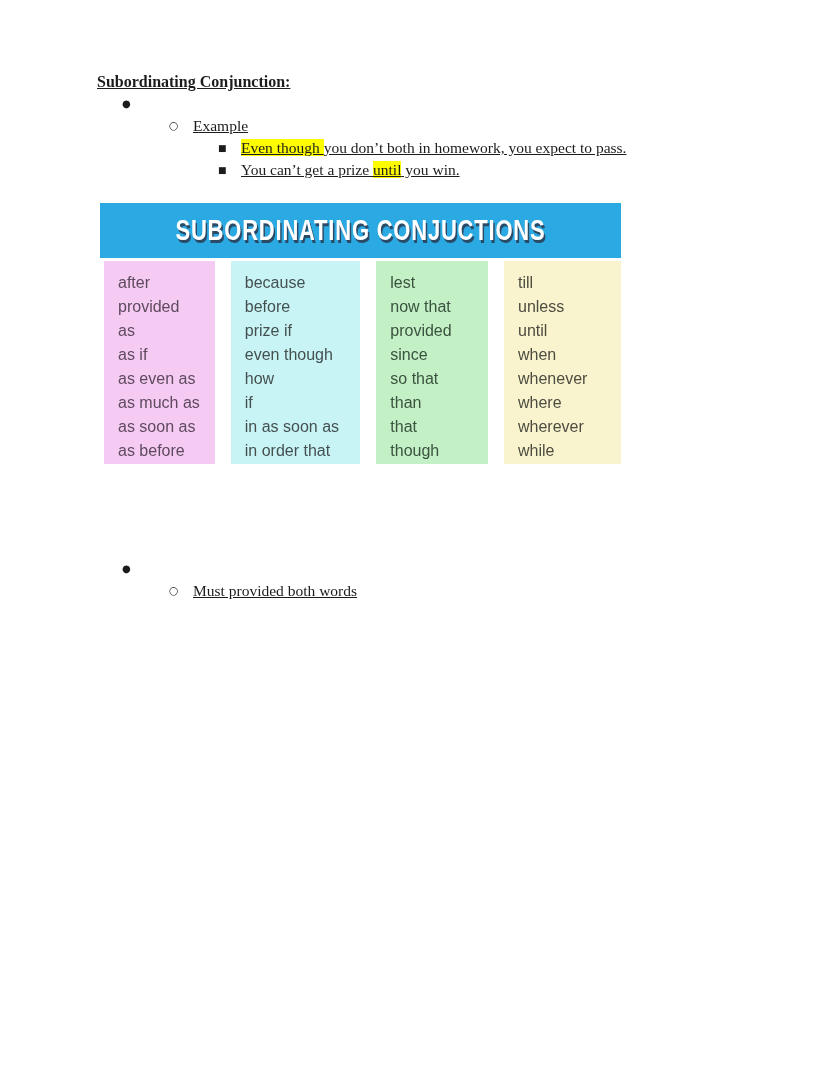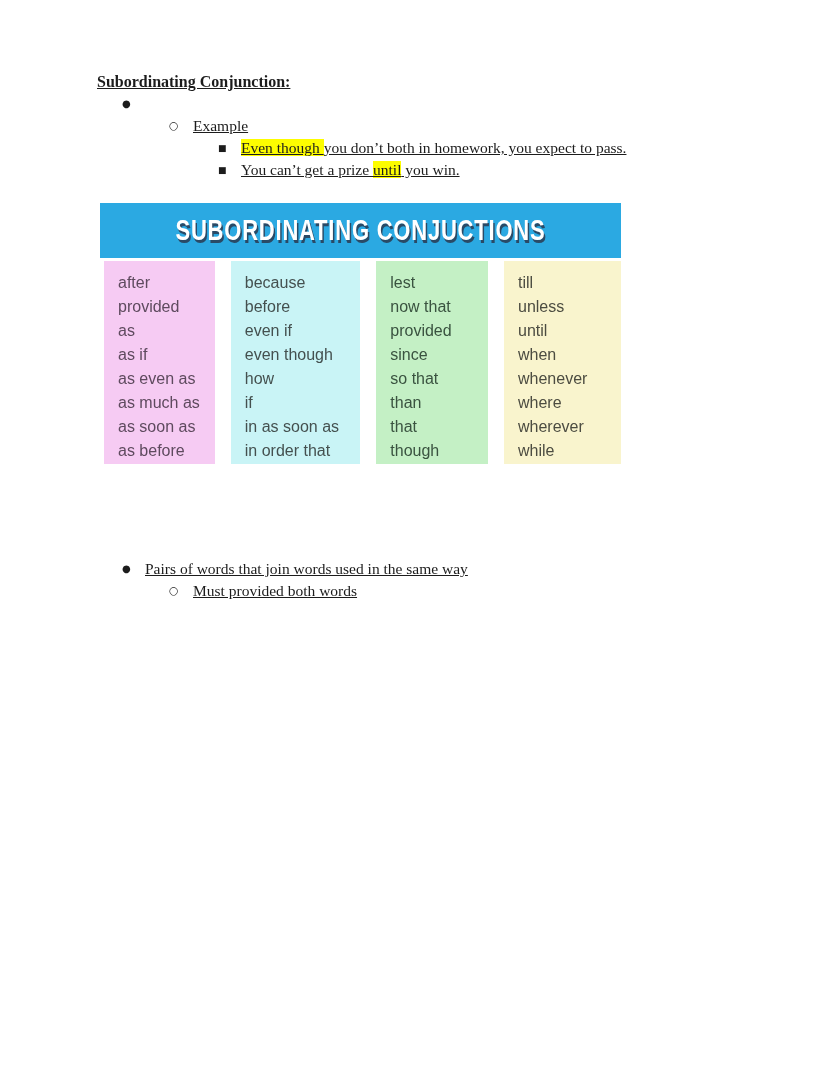--- a/index.html
+++ b/index.html
@@ -124,21 +124,21 @@
           <div class="ig-word">as</div>
           <div class="ig-word">as if</div>
           <div class="ig-word">as even as</div>
           <div class="ig-word">as much as</div>
           <div class="ig-word">as soon as</div>
           <div class="ig-word">as before</div>
         </div>
         <div class="ig-col" style="background: rgb(201, 244, 246); color: rgb(68, 80, 79);">
           <div class="ig-word">because</div>
           <div class="ig-word">before</div>
-          <div class="ig-word">even if</div>
+          <div class="ig-word">prize if</div>
           <div class="ig-word">even though</div>
           <div class="ig-word">how</div>
           <div class="ig-word">if</div>
           <div class="ig-word">in as soon as</div>
           <div class="ig-word">in order that</div>
         </div>
         <div class="ig-col" style="background: rgb(196, 240, 197); color: rgb(58, 83, 64);">
           <div class="ig-word">lest</div>
           <div class="ig-word">now that</div>
           <div class="ig-word">provided</div>
@@ -157,21 +157,20 @@
           <div class="ig-word">where</div>
           <div class="ig-word">wherever</div>
           <div class="ig-word">while</div>
         </div>
       </div>
   </div>
 
 
   <div class="doc-line indent-1" style="top:558px">
     <span class="bullet round">●</span>
-    <span>Pairs of words that join words used in the same way</span>
   </div>
 
   <div class="doc-line indent-2" style="top:580px">
     <span class="bullet hollow">○</span>
     <span>Must provided both words</span>
   </div>
 
 </div>
 
 </body></html>

